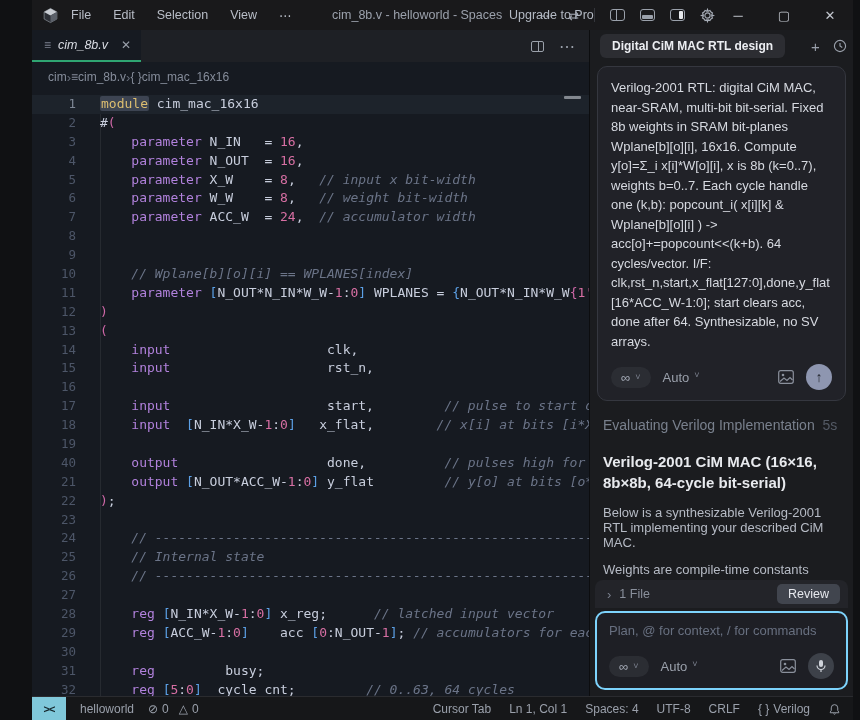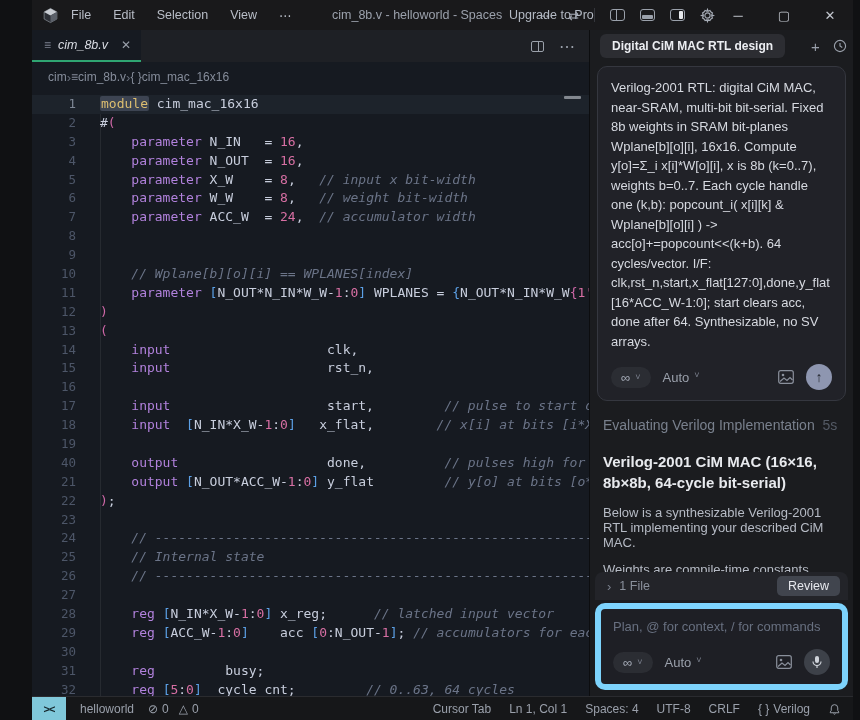--- a/index.html
+++ b/index.html
@@ -82,21 +82,21 @@
   .resp-para { margin:12px 6px 0 6px; font-size:13px; color:#b6bbc5; line-height:15px; }
   .chip { font-family:"DejaVu Sans Mono", monospace; font-size:11px; background:#2e3037; border-radius:4px; padding:1px 5px; color:#ccd1dc; }
 
   
   .composer { flex:0 0 auto; padding:0 5px 6px 5px; }
   .file-bar { background:#232429; border-radius:8px 8px 0 0; padding:4px 8px 4px 12px; display:flex; align-items:center; gap:8px; }
   .file-bar .chev { color:#7c828e; font-size:13px; }
   .file-bar .lbl { color:#8a909c; font-size:12.5px; }
   .file-bar .spacer { flex:1; }
   .review-btn { background:#41454e; color:#e6e8ed; font-size:12.5px; border:none; border-radius:5px; padding:3px 11px; }
-  .input-box { margin-top:3px; background:#1e1f25; border:6px solid #7dd3fc; border-radius:10px; padding:10px 12px 9px 12px; }
+  .input-box { margin-top:3px; background:#1e1f25; border:2px solid #7dd3fc; border-radius:10px; padding:10px 12px 9px 12px; }
   .placeholder { color:#687080; font-size:13px; }
   .input-controls { display:flex; align-items:center; margin-top:15px; }
 
   
   .statusbar { height:24px; flex:0 0 24px; background:#161719; border-top:1px solid #2a2b2f; display:flex; align-items:center; font-size:12px; color:#9aa0ab; }
   .remote-chip { width:34px; height:24px; background:#80c8da; color:#14262b; font-weight:bold; font-size:11px; display:flex; align-items:center; justify-content:center; letter-spacing:-1px; }
   .sb-item { margin-left:14px; display:flex; align-items:center; gap:4px; white-space:nowrap; }
   .sb-right { margin-left:auto; display:flex; align-items:flex-end; gap:18px; padding-right:12px; }
   .sb-right .sb-item { margin-left:0; }
   svg { display:block; }

